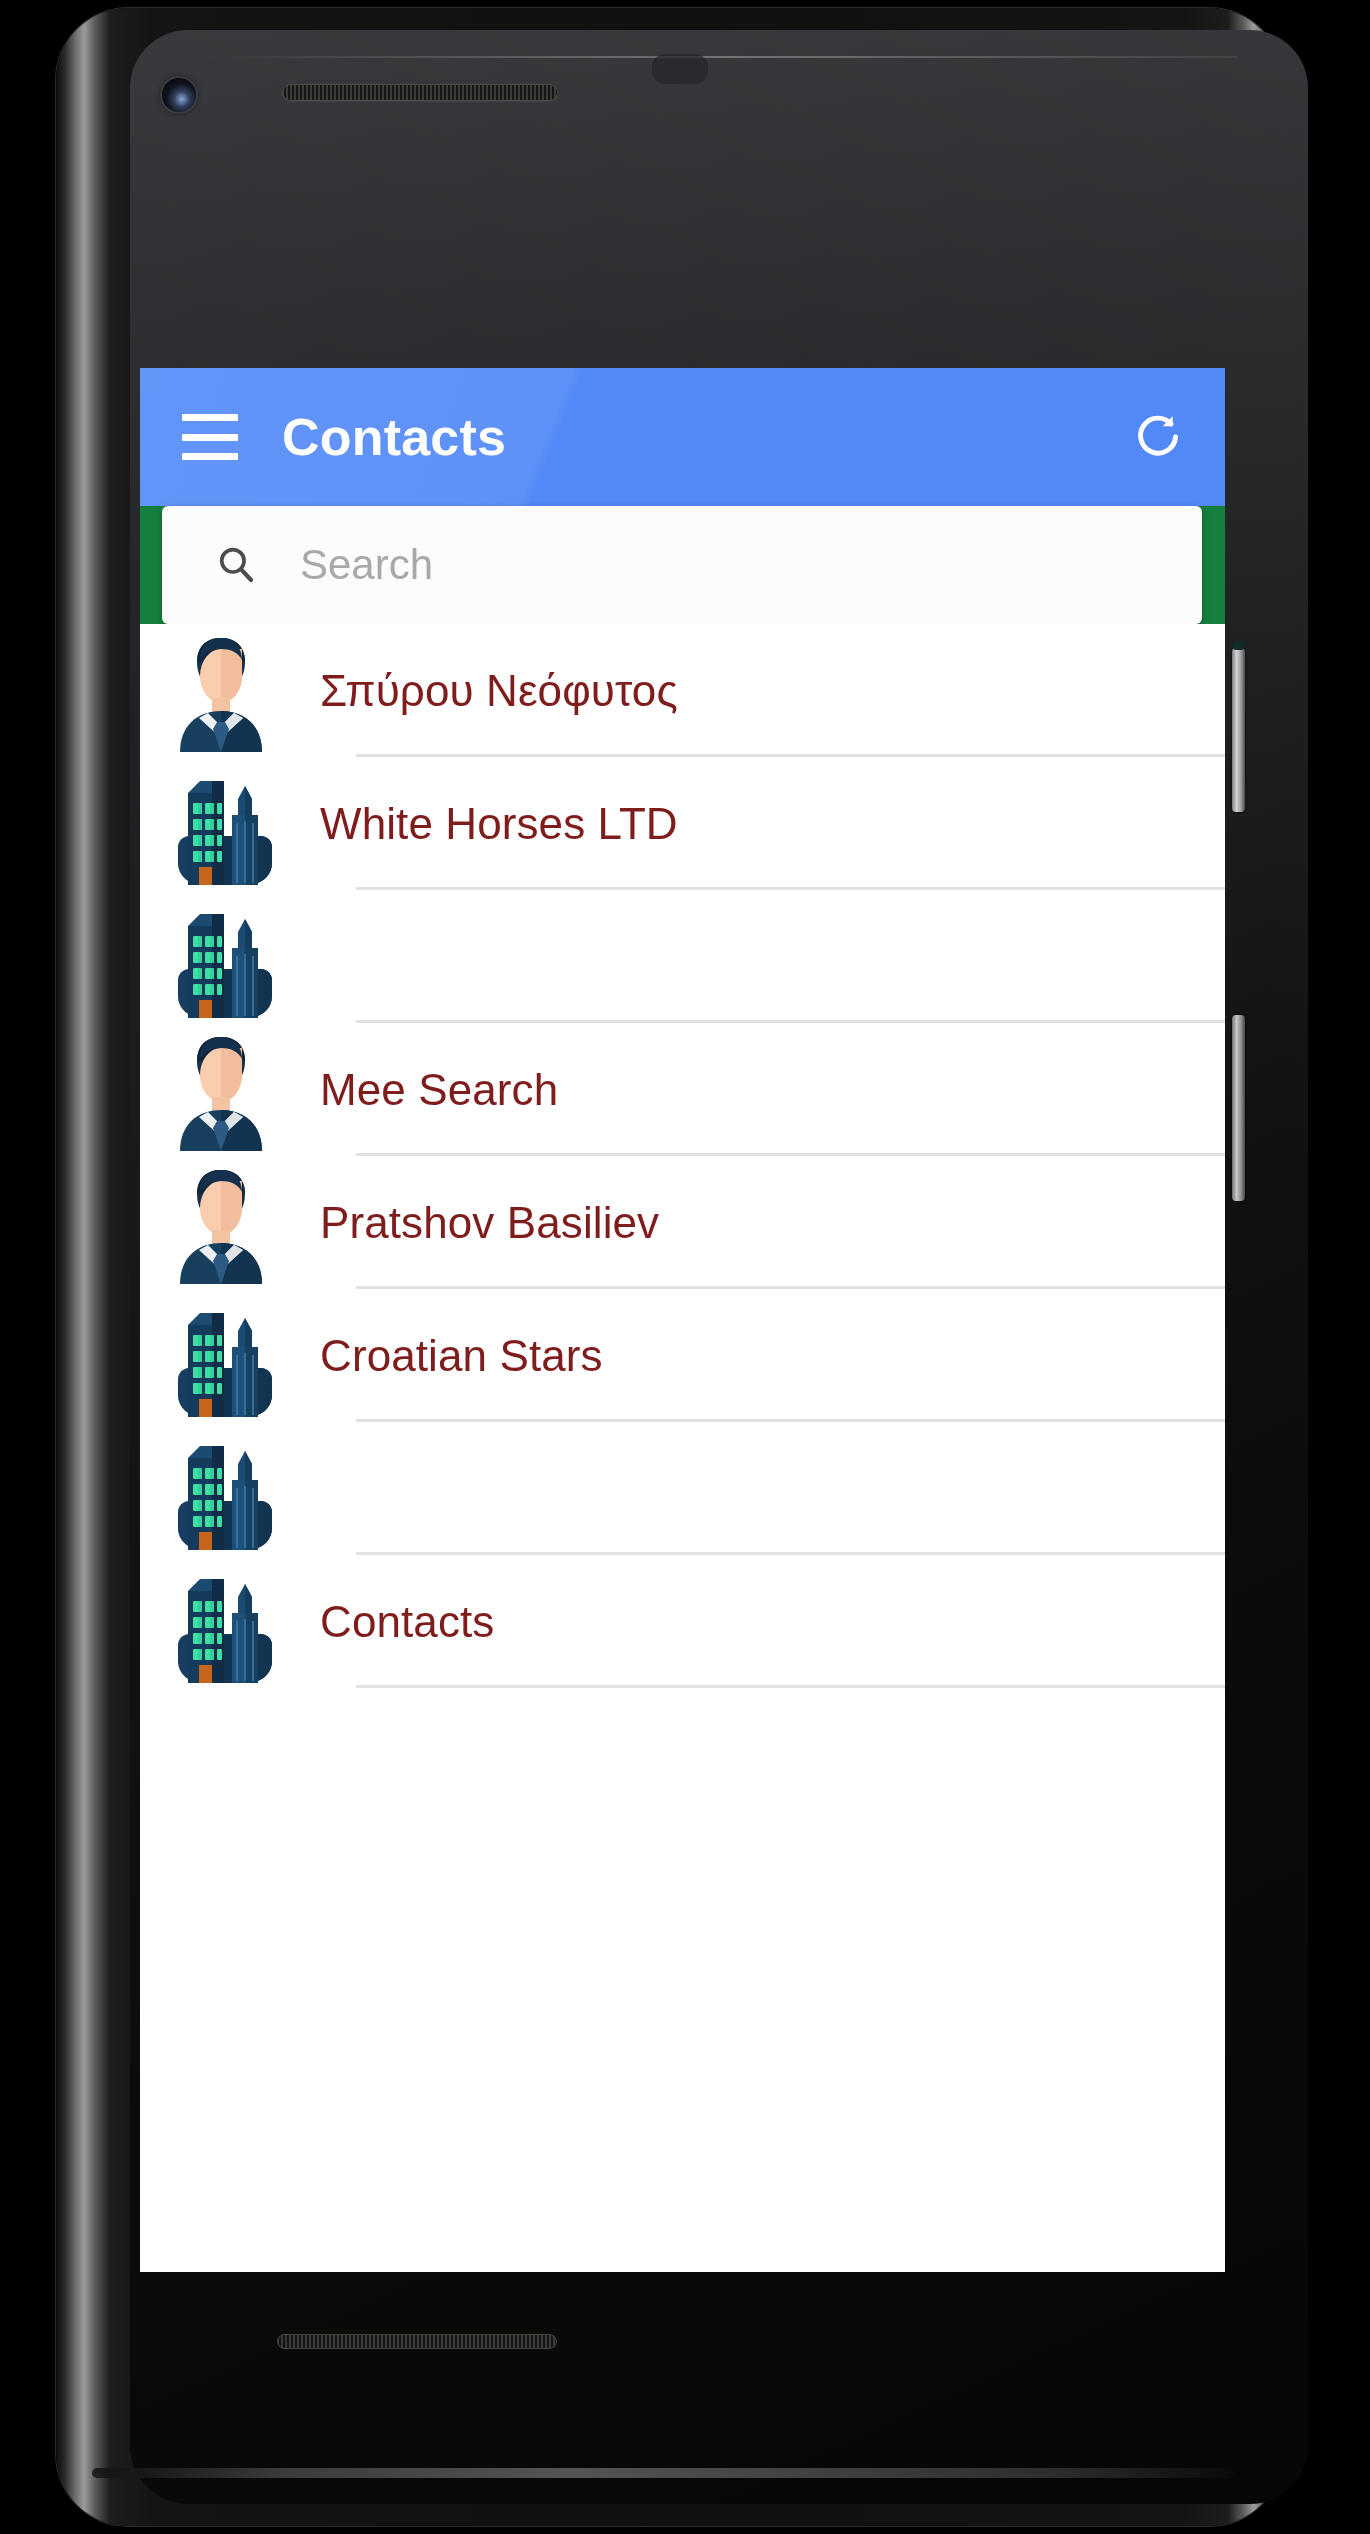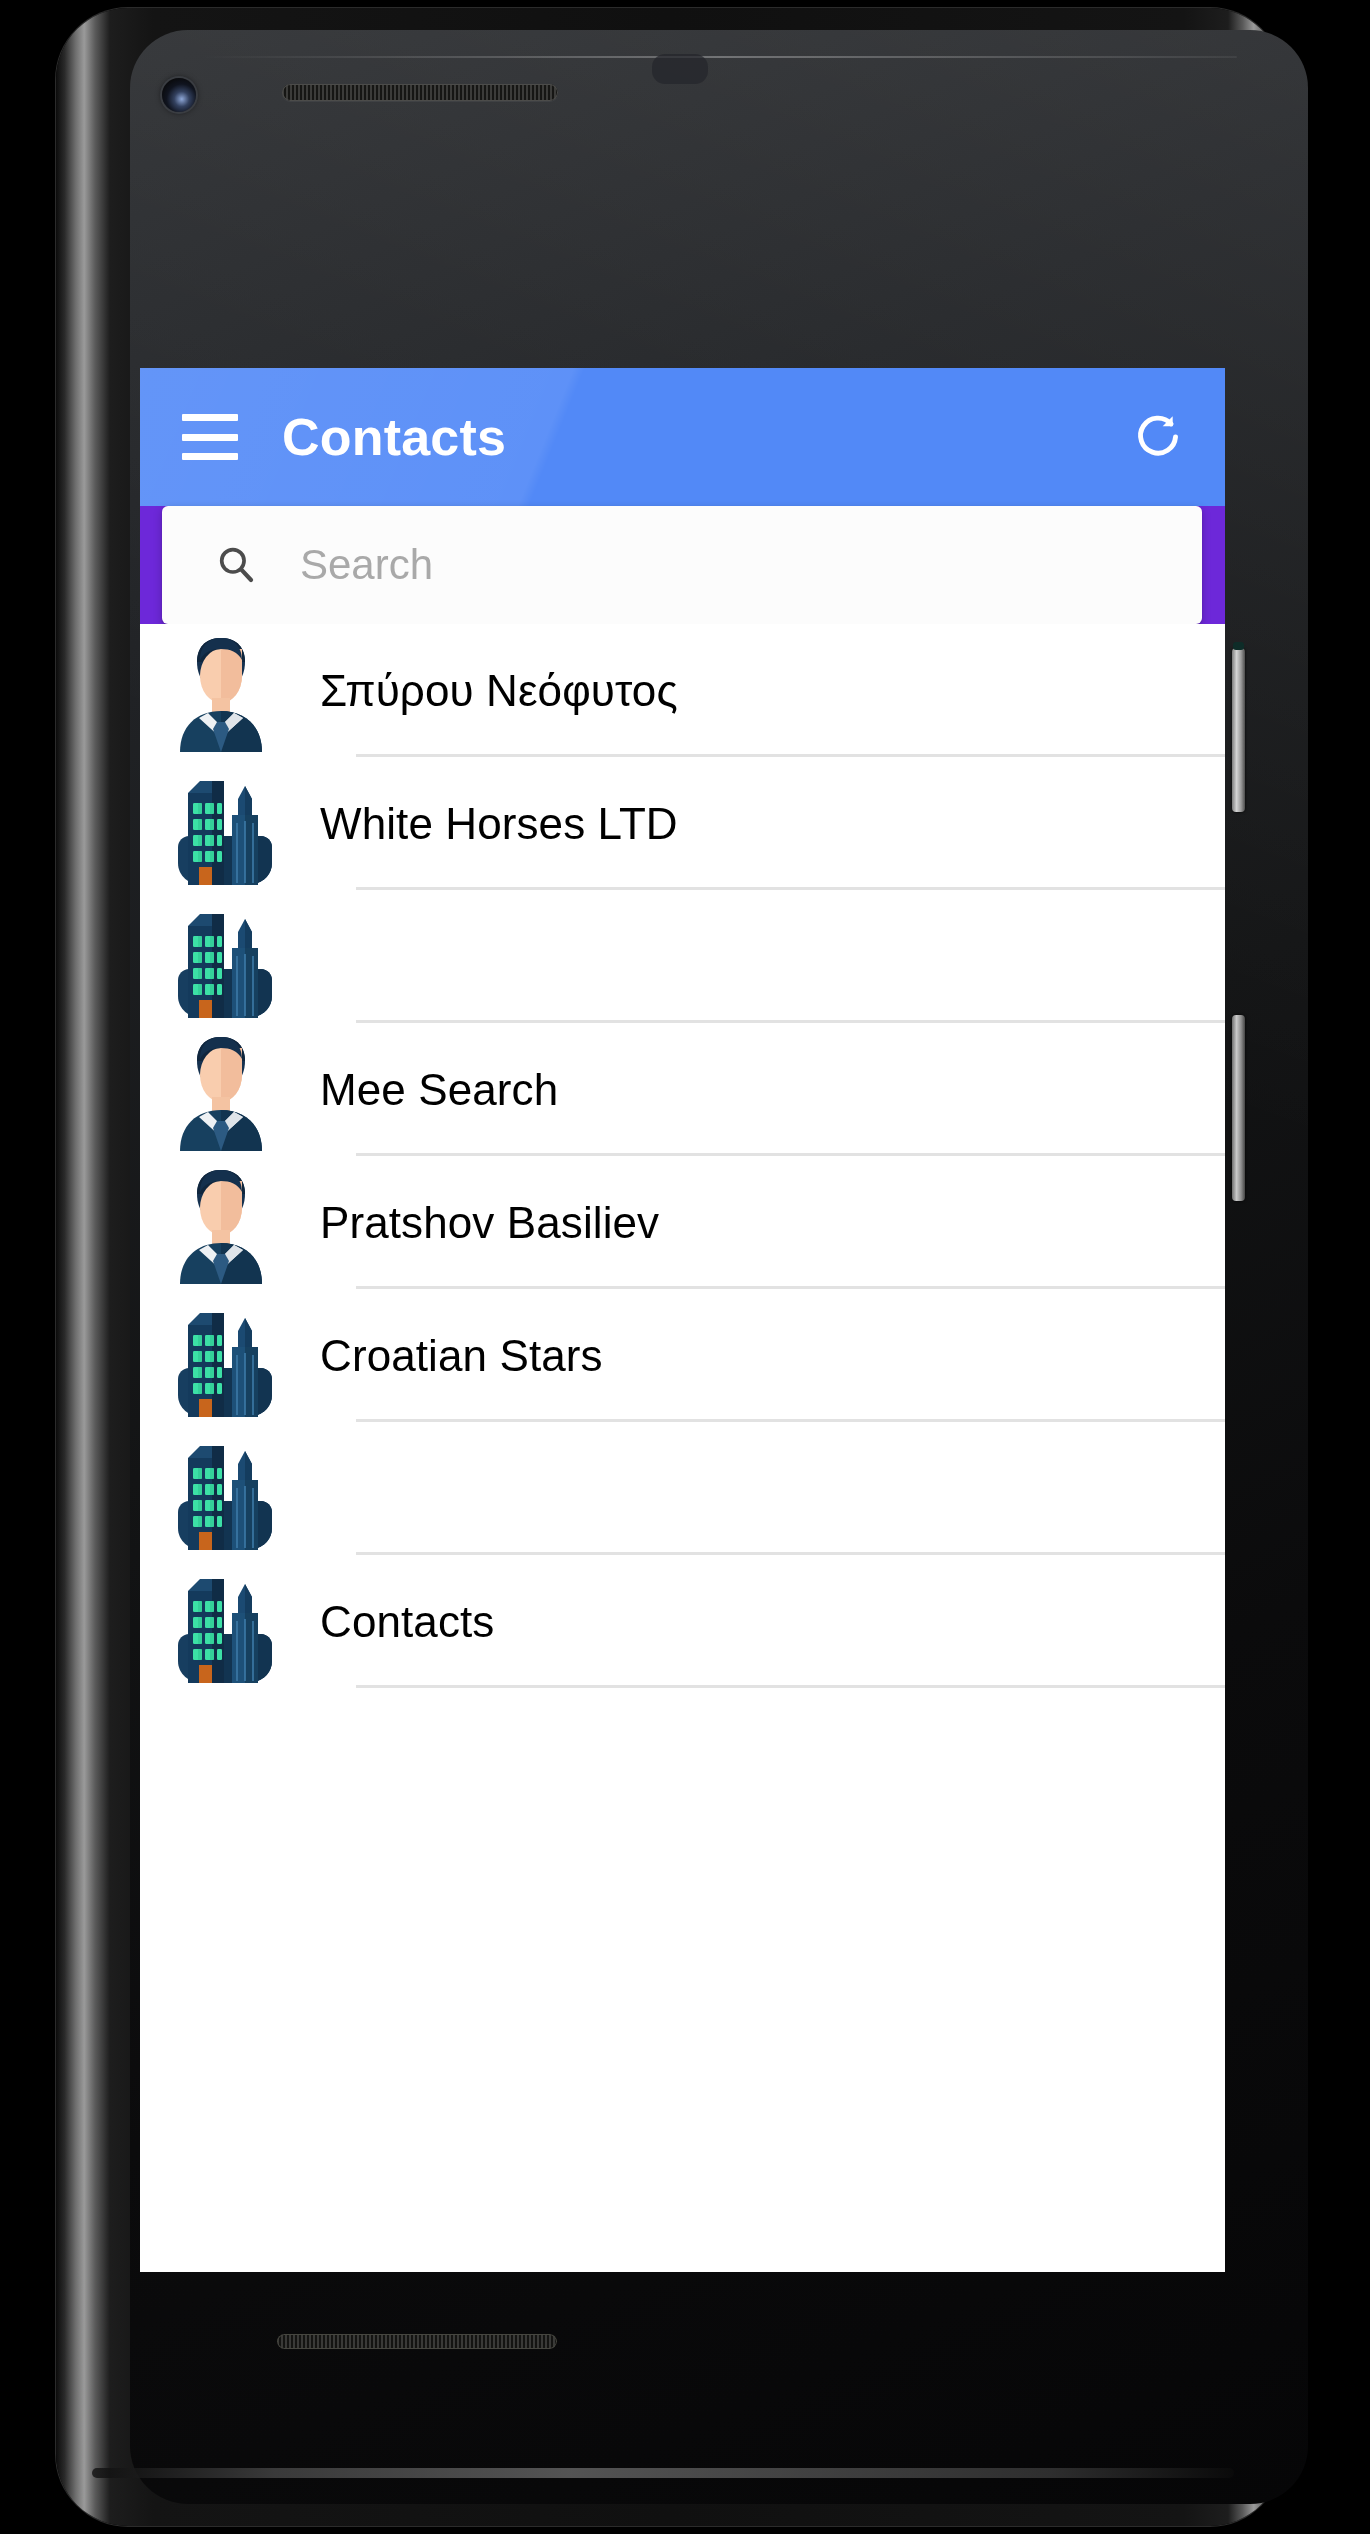--- a/index.html
+++ b/index.html
@@ -115,21 +115,21 @@
   }
   .hamburger span{ display:block; height:7px; background:#fff; border-radius:1px; }
   .appbar-title{
     color:#fff; font-size:52px; font-weight:700; letter-spacing:.2px;
     margin-left:44px; white-space:nowrap;
   }
   .appbar-spacer{ flex:1 1 auto; }
   .refresh-btn{ width:62px; height:62px; display:flex; align-items:center; justify-content:center; cursor:pointer; }
 
   
-  .search-wrap{ position:relative; height:118px; background:#6d28d9; }
+  .search-wrap{ position:relative; height:118px; background:#15803d; }
   .search-card{
     position:absolute; left:22px; top:0; width:1040px; height:118px;
     background:#fcfcfc; border-radius:6px;
     box-shadow:0 3px 10px rgba(0,0,0,.22), 0 1px 2px rgba(0,0,0,.14);
     display:flex; align-items:center; padding:0 34px;
   }
   .search-icon{ width:44px; height:44px; flex:0 0 auto; margin-left:18px; }
   .search-input{
     flex:1 1 auto; border:0; outline:0; background:transparent;
     font-family:"Liberation Sans", sans-serif;
@@ -145,21 +145,21 @@
   .list{ background:#fff; }
   .row{
     position:relative; display:flex; align-items:center;
     height:133px; padding-left:26px; cursor:pointer; background:#fff;
   }
   .row .divider{
     position:absolute; left:216px; right:0; bottom:0; height:3px; background:#e2e2e2;
   }
   .avatar{ width:110px; height:122px; flex:0 0 auto; }
   .row-name{
-    margin-left:44px; font-size:44px; color:#000000; letter-spacing:.1px;
+    margin-left:44px; font-size:44px; color:#7f1d1d; letter-spacing:.1px;
     white-space:nowrap; overflow:hidden;
   }
 </style>
 </head>
 <body>
 
 <div id="stage">
 
   <div class="phone-body wide">
     <div class="bezel">

